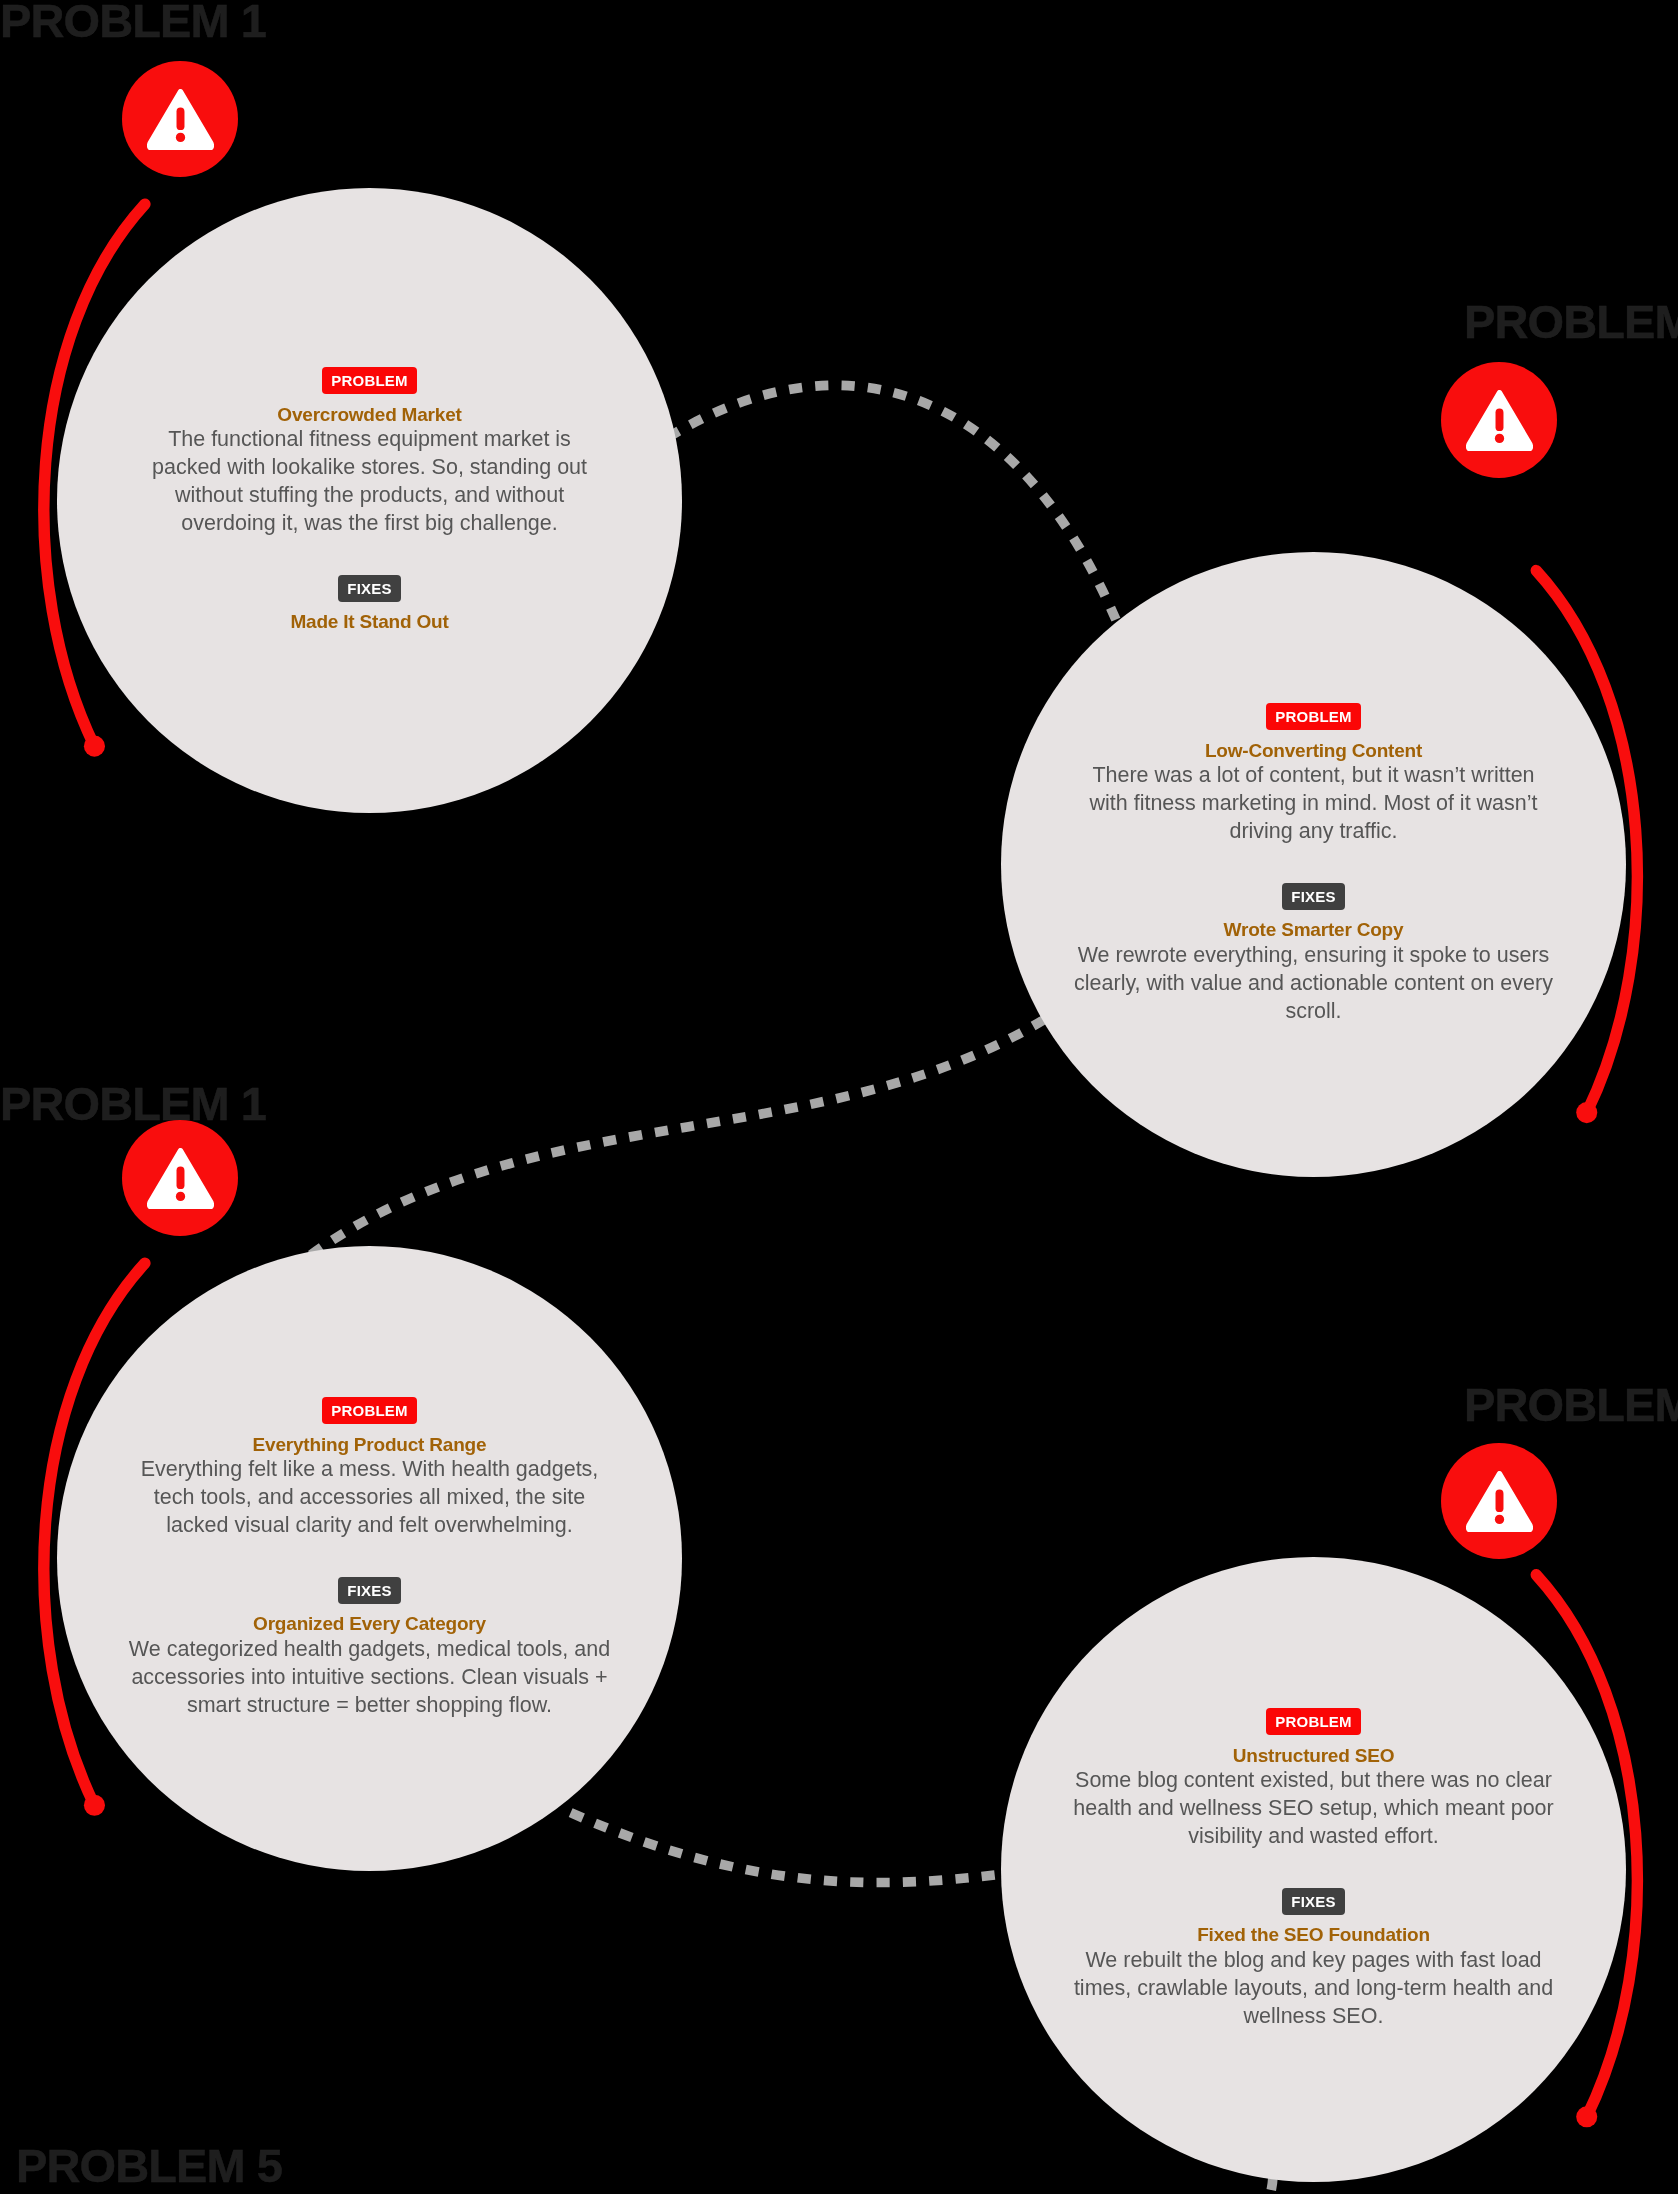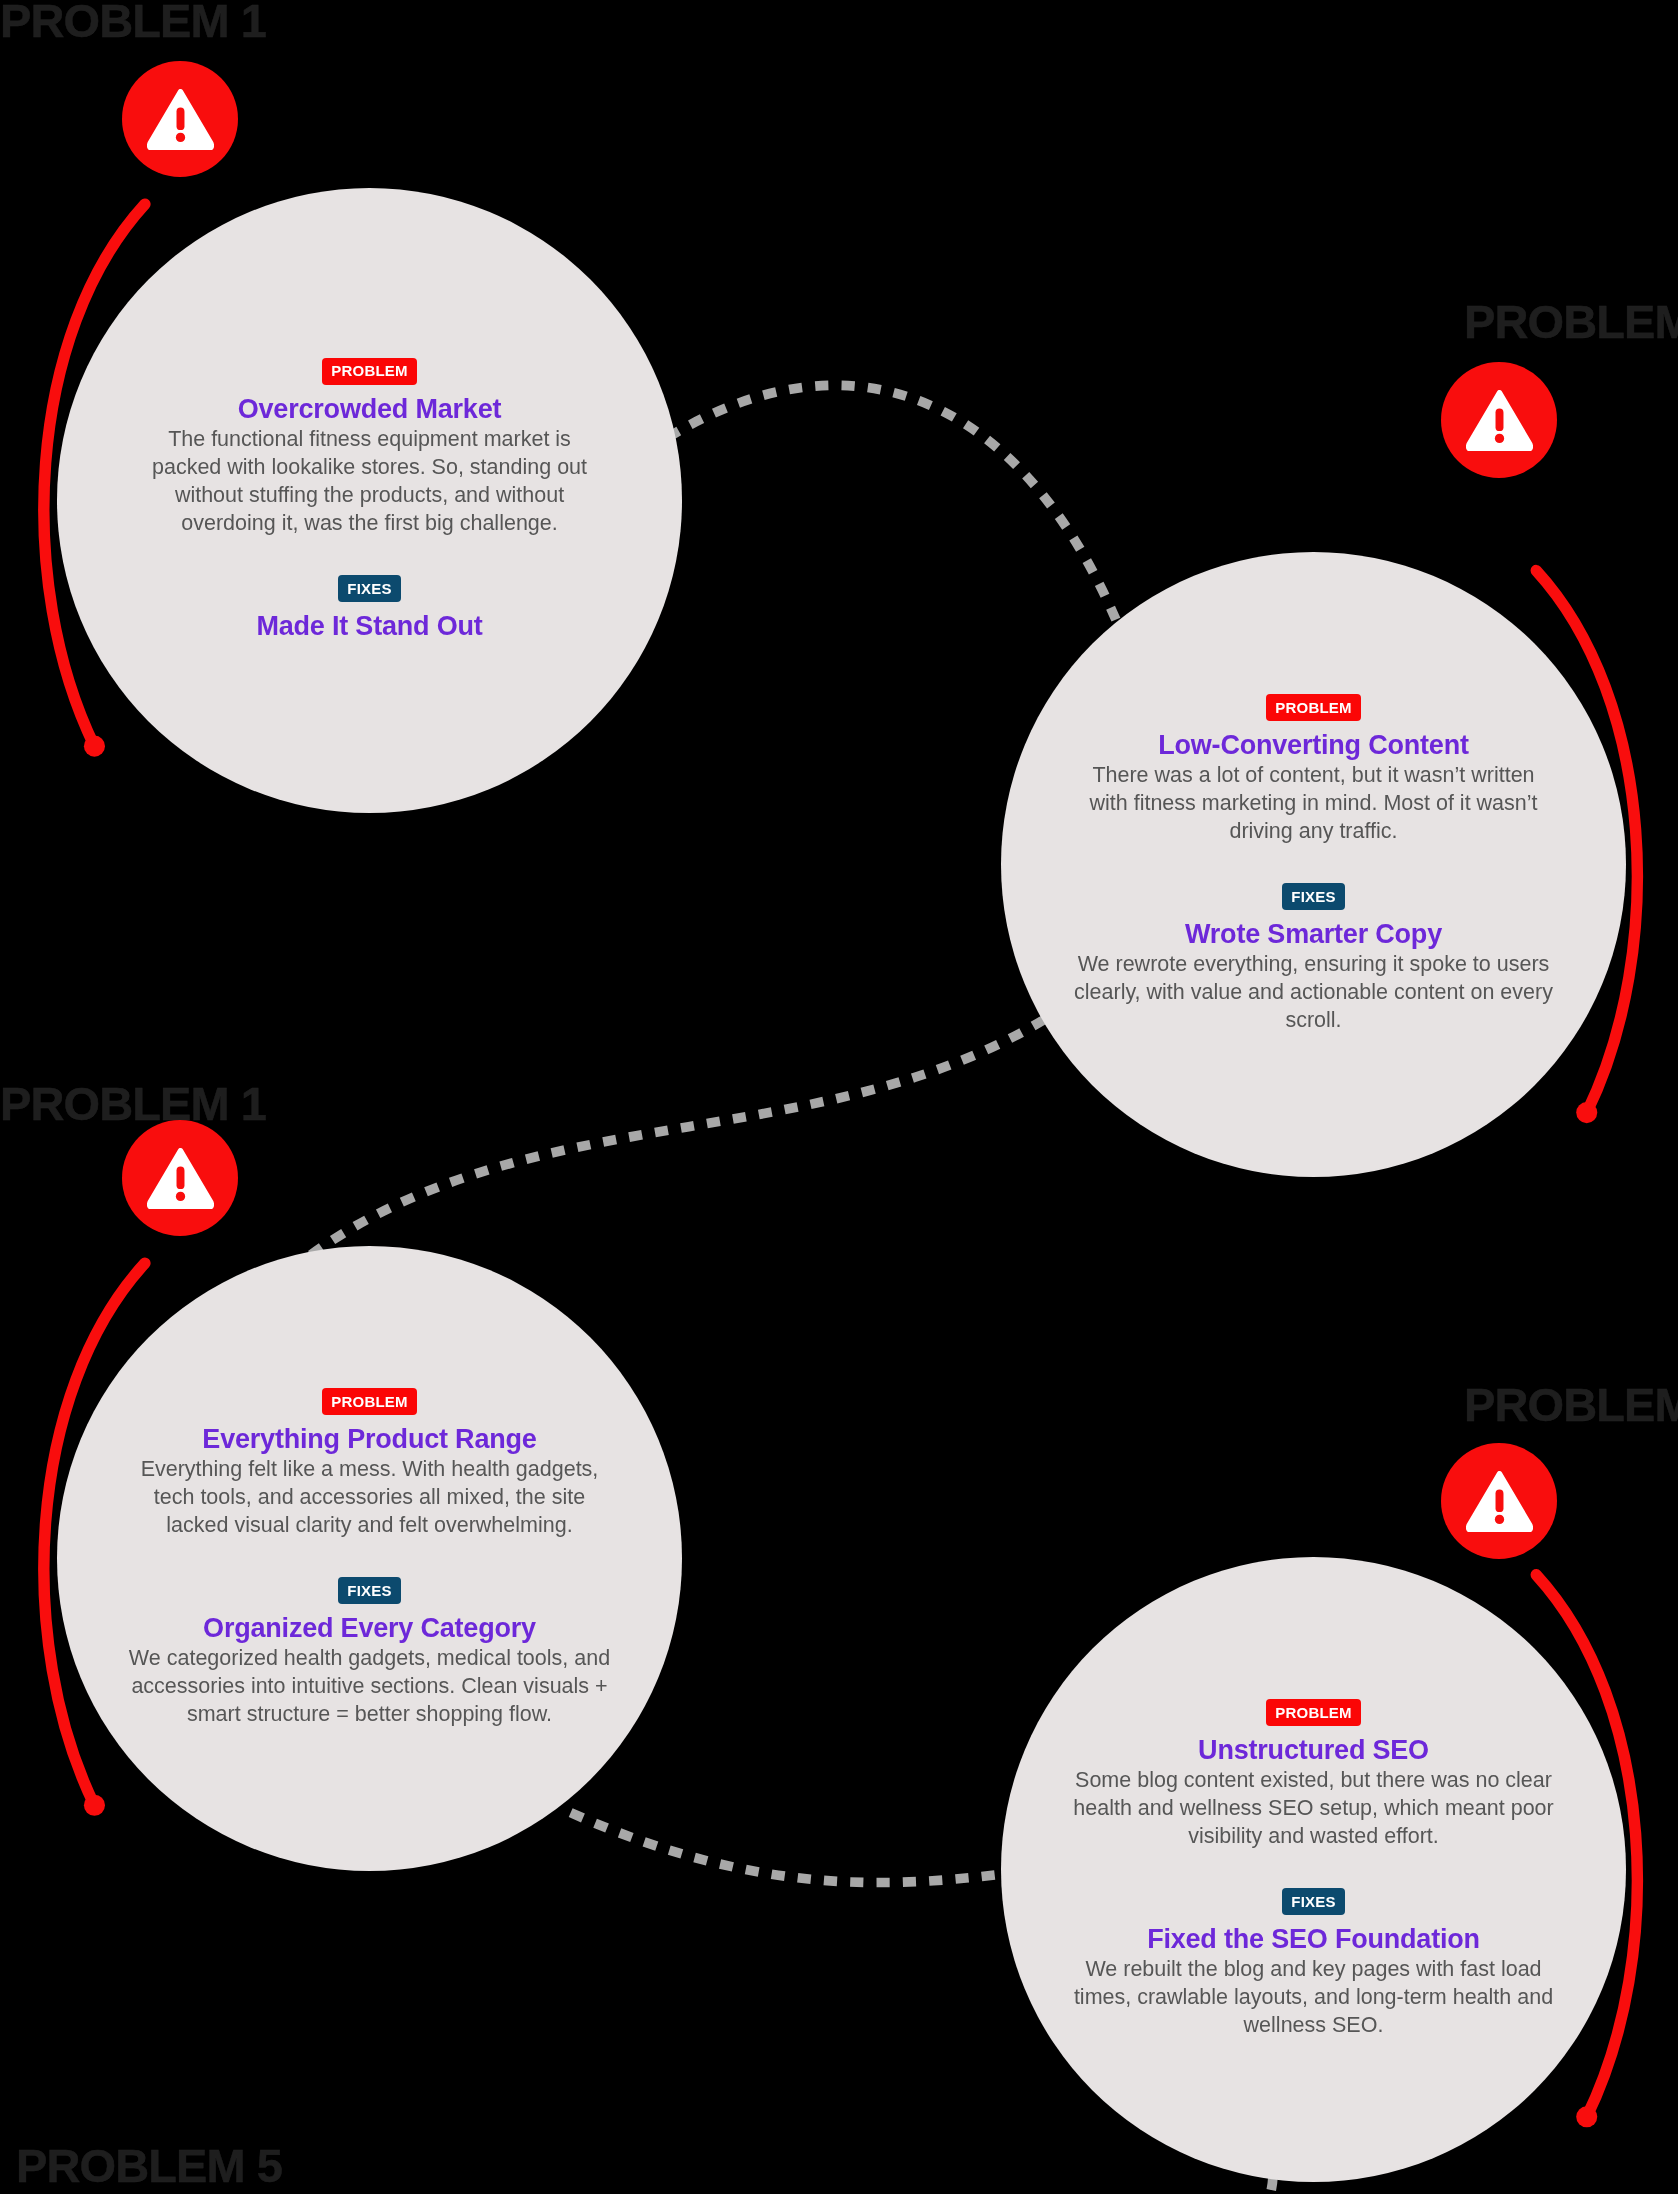--- a/index.html
+++ b/index.html
@@ -46,27 +46,27 @@
     display:inline-block;
     font-weight:700;
     font-size:15px;
     letter-spacing:0.2px;
     line-height:1;
     padding:5.7px 9.7px 6.1px;
     border-radius:4px;
     color:#fff;
   }
   .badge.problem{ background:#fb0606; }
-  .badge.fixes{ background:#0c4a6e; }
+  .badge.fixes{ background:#404040; }
 
   .n-title{
     font-weight:700;
-    font-size:27px;
+    font-size:19px;
     line-height:1.18;
-    color:#6d28d9;
+    color:#a16207;
     margin-top:9.7px;
     letter-spacing:-0.2px;
   }
   .n-body{
     font-weight:400;
     font-size:21.5px;
     line-height:1.30;
     color:#565656;
     margin-top:0;
     max-width:483px;

